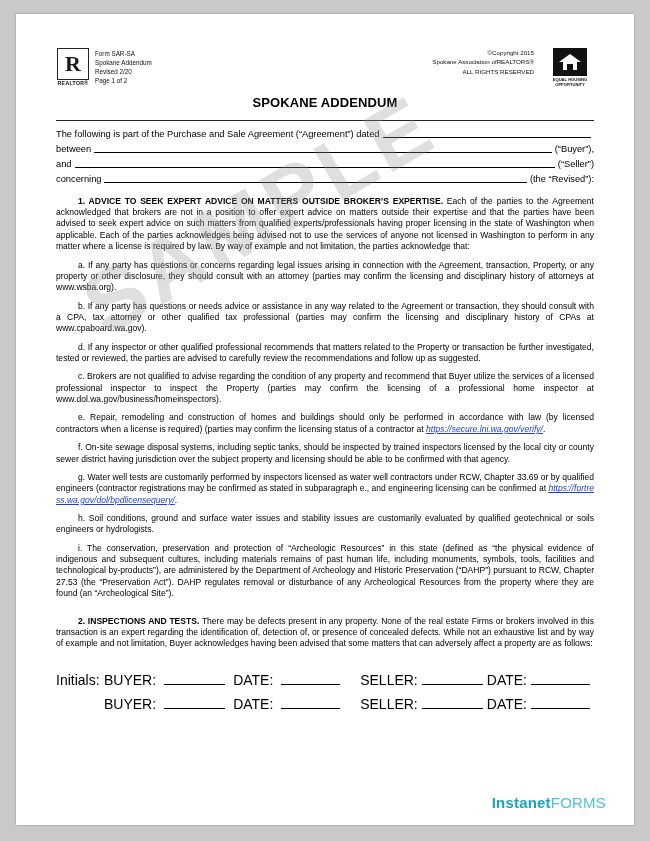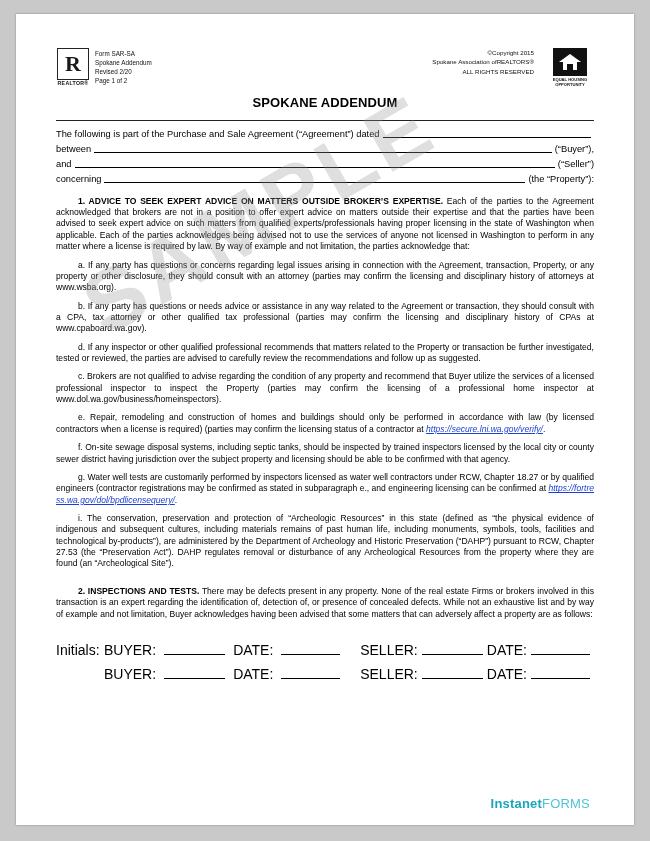--- a/index.html
+++ b/index.html
@@ -198,23 +198,23 @@
     transform: rotate(-30deg);
     transform-origin: left top;
     letter-spacing: 5px;
     pointer-events: none;
     user-select: none;
   }
 
   
   .brand {
     position: absolute;
-    right: 44px;
+    right: 28px;
     bottom: 14px;
-    font-size: 13px;
+    font-size: 15px;
     color: #16a0b8;
     letter-spacing: 0.2px;
   }
   .brand .b1 { font-weight: bold; color: #1aa5bd; }
   .brand .b2 { font-weight: normal; color: #4fc3d6; }
 </style>
 </head>
 <body>
 
 <div class="page-wrap">
@@ -265,39 +265,40 @@
         <span class="tail">(“Buyer”),</span>
       </div>
       <div class="row">
         <span class="lbl">and</span>
         <span class="fill"></span>
         <span class="tail">(“Seller”)</span>
       </div>
       <div class="row">
         <span class="lbl">concerning</span>
         <span class="fill"></span>
-        <span class="tail">(the “Property”):</span>
+        <span class="tail">(the “Revised”):</span>
       </div>
     </div>
 
     <div class="body-text">
 
       <p><b>1.   ADVICE TO SEEK EXPERT ADVICE ON MATTERS OUTSIDE BROKER’S EXPERTISE.</b><span> Each of the parties to the Agreement acknowledged that brokers are not in a position to offer expert advice on matters outside their expertise and that the parties have been advised to seek expert advice on such matters from qualified experts/professionals having proper licensing in the state of Washington when applicable. Each of the parties acknowledges being advised not to use the services of anyone not licensed in Washington to perform in any matter where a license is required by law. By way of example and not limitation, the parties acknowledge that:</span></p>
 
       <p class="lettered">a.     If any party has questions or concerns regarding legal issues arising in connection with the Agreement, transaction, Property, or any property or other disclosure, they should consult with an attorney (parties may confirm the licensing and disciplinary history of attorneys at www.wsba.org).</p>
       <p class="lettered">b.   If any party has questions or needs advice or assistance in any way related to the Agreement or transaction, they should consult with a CPA, tax attorney or other qualified tax professional (parties may confirm the licensing and disciplinary history of CPAs at www.cpaboard.wa.gov).</p>
       <p class="lettered">d.   If any inspector or other qualified professional recommends that matters related to the Property or transaction be further investigated, tested or reviewed, the parties are advised to carefully review the recommendations and follow up as suggested.</p>
       <p class="lettered">c.   Brokers are not qualified to advise regarding the condition of any property and recommend that Buyer utilize the services of a licensed professional inspector to inspect the Property (parties may confirm the licensing of a professional home inspector at www.dol.wa.gov/business/homeinspectors).</p>
 
       <p class="lettered"><span>e.   Repair, remodeling and construction of homes and buildings should only be performed in accordance with law (by licensed contractors when a license is required) (parties may confirm the licensing status of a contractor at </span><a class="link" href="#">https://secure.lni.wa.gov/verify/</a><span>.</span></p>
 
       <p class="lettered">f.   On-site sewage disposal systems, including septic tanks, should be inspected by trained inspectors licensed by the local city or county sewer district having jurisdiction over the subject property and licensing should be able to be confirmed with that agency.</p>
 
-      <p class="lettered"><span>g.   Water well tests are customarily performed by inspectors licensed as water well contractors under RCW, Chapter 18.27 or by qualified engineers (contractor registrations may be confirmed as stated in subparagraph e., and engineering licensing can be confirmed at </span><a class="link" href="#">https://fortress.wa.gov/dol/bpdlicensequery/</a><span>.</span></p>
-
+      <p class="lettered"><span>g.   Water well tests are customarily performed by inspectors licensed as water well contractors under RCW, Chapter 33.69 or by qualified engineers (contractor registrations may be confirmed as stated in subparagraph e., and engineering licensing can be confirmed at </span><a class="link" href="#">https://fortress.wa.gov/dol/bpdlicensequery/</a><span>.</span></p>
+
+      <p class="lettered">h.   Soil conditions, ground and surface water issues and stability issues are customarily evaluated by qualified geotechnical or soils engineers or hydrologists.</p>
       <p class="lettered">i.     The conservation, preservation and protection of “Archeologic Resources” in this state (defined as “the physical evidence of indigenous and subsequent cultures, including materials remains of past human life, including monuments, symbols, tools, facilities and technological by-products”), are administered by the Department of Archeology and Historic Preservation (“DAHP”) pursuant to RCW, Chapter 27.53 (the “Preservation Act”).  DAHP regulates removal or disturbance of any Archeological Resources from the property where they are found (an “Archeological Site”).</p>
 
       <p style="margin-top:16px;"><b>2.   INSPECTIONS AND TESTS.</b><span> There may be defects present in any property. None of the real estate Firms or brokers involved in this transaction is an expert regarding the identification of, detection of, or presence of concealed defects. While not an exhaustive list and by way of example and not limitation, Buyer acknowledges having been advised that some matters that can adversely affect a property are as follows:</span></p>
     </div>
 
     <div class="initials">
       <div class="line1">
         <span class="w-label">Initials:</span>
         <span>BUYER:</span>
         <span class="fld" style="width:62px;margin:0 8px;"></span>

